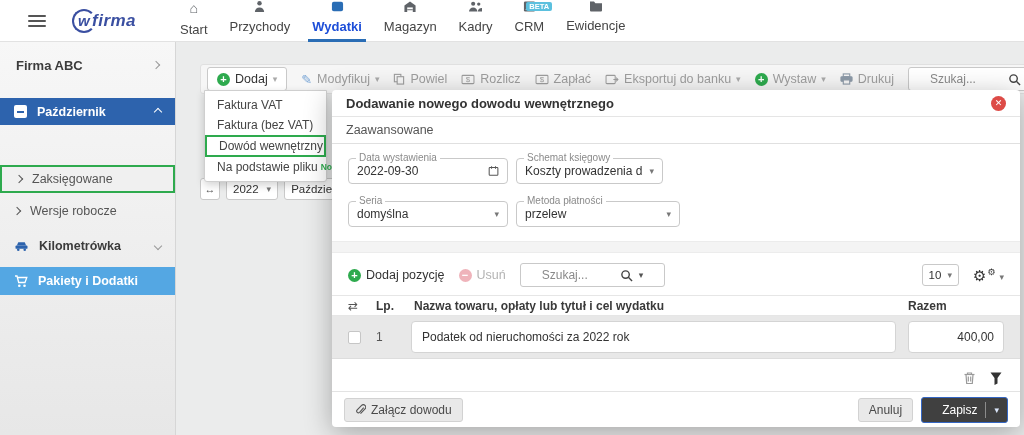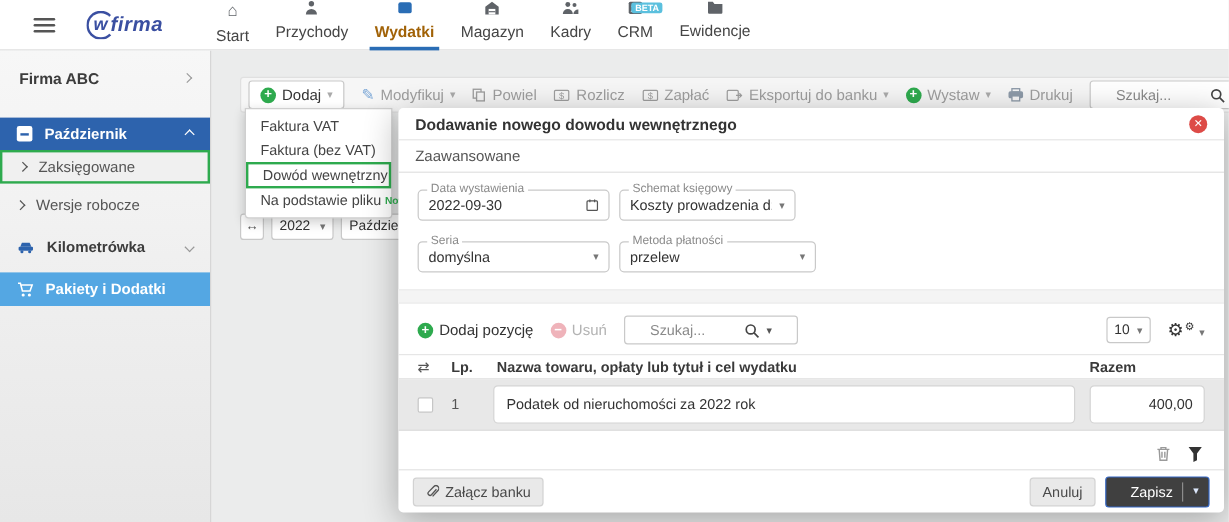--- a/index.html
+++ b/index.html
@@ -14,33 +14,33 @@
   .hamburger div { height:2px; background:#555; margin:3px 0; border-radius:1px; }
   .logo { display:flex; align-items:center; margin-left:26px; color:#3a4fa1; font-style:italic;
           font-weight:bold; font-size:17px; letter-spacing:.5px; }
   .logo-circle { display:inline-flex; align-items:center; justify-content:center; width:24px; height:24px;
                  border:2.5px solid #3a4fa1; border-right-color:transparent; border-radius:50%;
                  margin-right:-4px; font-size:15px; }
   .nav-items { display:flex; align-items:center; margin-left:44px; gap:22px; height:42px; }
   .nav-item { display:flex; align-items:center; gap:6px; height:42px; position:relative;
               color:#454545; font-size:13px; cursor:pointer;flex-direction:column; }
   .nav-item svg, .nav-item .uicon { color:#5f6368; }
-  .nav-item.active { color:#a16207; font-weight:bold; }
+  .nav-item.active { color:#1d4ed8; font-weight:bold; }
   .nav-item.active::after { content:""; position:absolute; left:-4px; right:-4px; bottom:0; height:3px;
                             background:#2a6db5; }
   .beta-badge { position:absolute; top:2px; right:-8px; background:#5bc0de; color:#fff; font-size:7.5px;
                 font-weight:bold; padding:1px 3px; border-radius:2px; line-height:1; }
 
   
   .sidebar { position:absolute; left:0; top:42px; width:176px; height:393px;
              background:linear-gradient(#f7f7f7,#e7e7e7); border-right:1px solid #d6d6d6; z-index:3; }
   .company-row { display:flex; align-items:center; justify-content:space-between; padding:0 16px;
                  height:34px; margin-top:6px; font-size:13px; font-weight:bold; color:#3c3c3c; cursor:pointer; }
   .side-item { display:flex; align-items:center; gap:10px; padding:0 14px; height:27px; font-size:12.5px;
-               cursor:pointer; color:#444; }
+               cursor:pointer; color:#444;margin-top:40px; }
   .si-ksiegowanie { margin-top:16px; background:#2d63ad; color:#fff; font-weight:bold; }
   .si-zaksiegowane { border:2px solid #2eaa4e; background:#f0f0f0; color:#555; height:28px; }
   .si-wersje { color:#555; margin-top:4px; }
   .si-kilometrowka { margin-top:8px; font-weight:bold; color:#3c3c3c; }
   .si-pakiety { margin-top:8px; background:#54a7e3; color:#fff; font-weight:bold; height:28px; }
   .grow { flex:1; }
 
   .chev { display:inline-block; width:6px; height:6px; border-right:1.6px solid currentColor;
           border-bottom:1.6px solid currentColor; }
   .chev.r { transform:rotate(-45deg); }
@@ -467,21 +467,21 @@
           <path d="M0.5 0.5 h11 L7.5 6 v5.5 l-3 1.5 V6 z"></path>
         </svg>
     </span>
   </div>
 
   <div class="modal-footer">
     <div class="btn-gray">
       <svg width="11" height="12" viewBox="0 0 12 13" fill="none" stroke="#555" stroke-width="1.2">
           <path d="M9.5 4 L5 9 a1.8 1.8 0 0 1 -2.6 -2.6 L7.2 1.5 a2.6 2.6 0 0 1 3.7 3.7 L6 10.5"></path>
         </svg>
-      <span>Załącz banku</span>
+      <span>Załącz dowodu</span>
     </div>
     <span class="grow"></span>
     <div class="btn-gray">
       <span>Anuluj</span>
     </div>
     <div class="btn-blue">
       <span>Zapisz</span>
       <span class="divider"></span>
       <span class="caret">▾</span>
     </div>

